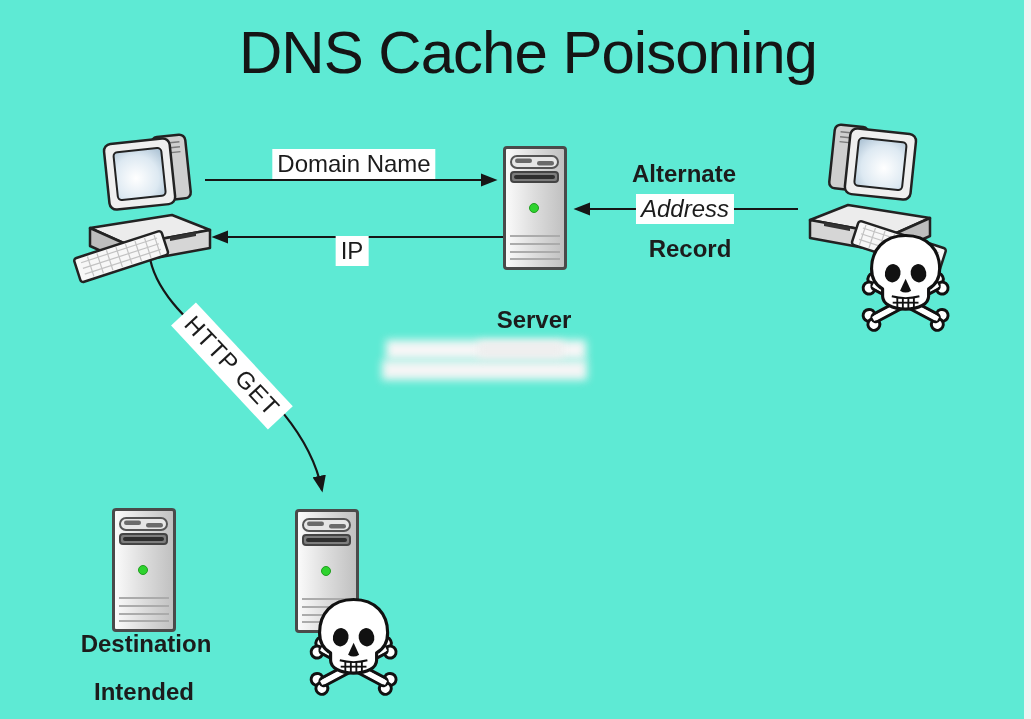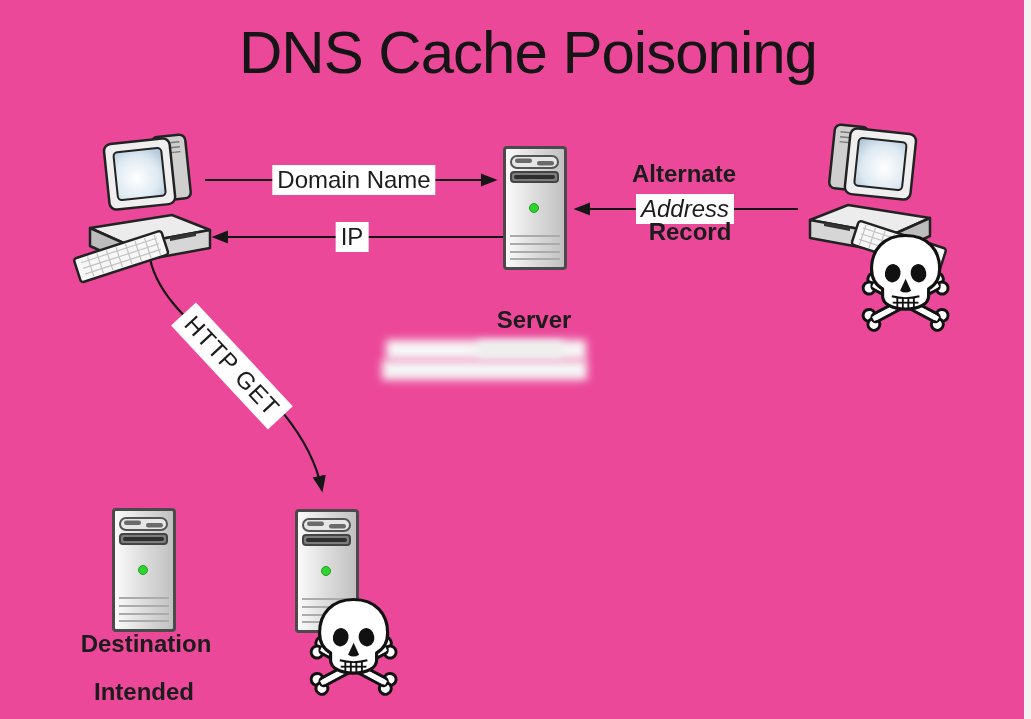--- a/index.html
+++ b/index.html
@@ -1,16 +1,16 @@
 <!DOCTYPE html>
 <html><head>
 <meta charset="utf-8">
 <style>
   html,body{margin:0;padding:0;background:#fff;}
-  .stage{position:relative;width:1031px;height:719px;background:#ec4899;overflow:hidden;
+  .stage{position:relative;width:1031px;height:719px;background:#5eead4;overflow:hidden;
          font-family:"Liberation Sans",sans-serif;color:#1c1c1c;}
   .edge-right{position:absolute;right:0;top:0;width:7px;height:100%;background:#f2f2f2;}
   .title{position:absolute;left:528px;top:52px;transform:translate(-50%,-50%);
          font-size:60px;letter-spacing:-1px;white-space:nowrap;color:#151515;}
   svg.canvas{position:absolute;left:0;top:0;z-index:1;}
   .lbl{position:absolute;transform:translate(-50%,-50%);font-size:24px;line-height:1.25;
        background:#fff;padding:0 5px;white-space:nowrap;z-index:3;}
   .lbl.nobg{background:transparent;font-weight:bold;}
   .lbl.rot{transform:translate(-50%,-50%) rotate(47deg);letter-spacing:1px;padding:2px 8px;}
   .blurpatch{position:absolute;filter:blur(4px);z-index:0;}
@@ -120,26 +120,26 @@
     <use href="#server" transform="translate(503,146)"></use>
     <use href="#pc" transform="translate(948,122) scale(-1,1)"></use>
     <use href="#skull" transform="translate(855,230) scale(0.92)"></use>
     <use href="#server" transform="translate(112,508)"></use>
     <use href="#server" transform="translate(295,509)"></use>
     <use href="#skull" transform="translate(303,594) scale(0.92)"></use>
   </svg>
 
   <div class="title">DNS Cache Poisoning</div>
 
-  <div class="lbl" style="left:354px;top:180px;">Domain Name</div>
-  <div class="lbl" style="left:352px;top:237px;">IP</div>
+  <div class="lbl" style="left:354px;top:164px;">Domain Name</div>
+  <div class="lbl" style="left:352px;top:251px;">IP</div>
 
   <div class="lbl nobg" style="left:684px;top:174px;">Alternate</div>
   <div class="lbl" style="left:685px;top:209px;font-style:italic;">Address</div>
-  <div class="lbl nobg" style="left:690px;top:232px;">Record</div>
+  <div class="lbl nobg" style="left:690px;top:249px;">Record</div>
 
   <div class="lbl rot" style="left:232px;top:366px;">HTTP GET</div>
 
   <div class="lbl nobg" style="left:534px;top:320px;">Server</div>
 
   <div class="lbl nobg" style="left:144px;top:648px;margin-top:44px;">Intended</div>
   <div class="lbl nobg" style="left:146px;top:644px;">Destination</div>
 
   <div class="edge-right"></div>
 </div>

